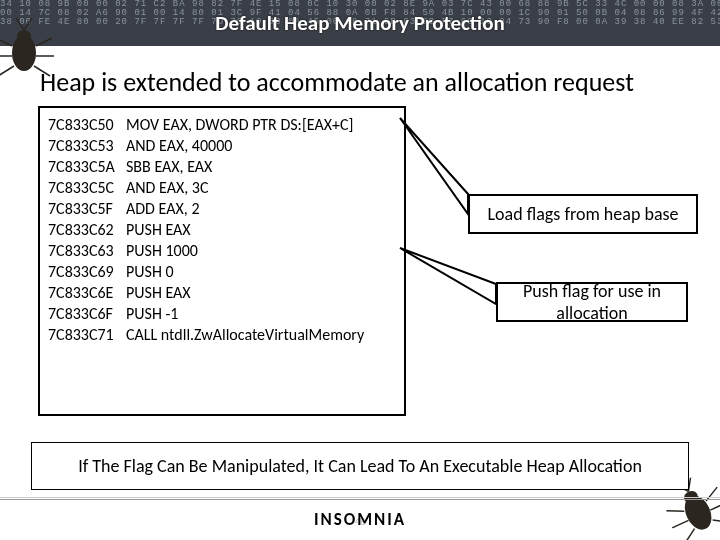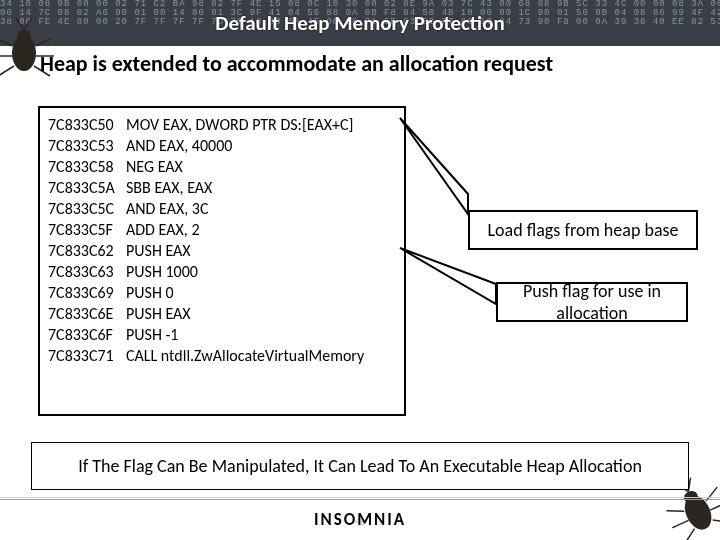--- a/index.html
+++ b/index.html
@@ -5,28 +5,28 @@
   * { margin:0; padding:0; box-sizing:border-box; }
   body { width:720px; height:540px; background:#fff; font-family:Calibri, Arial, sans-serif; position:relative; overflow:hidden; }
 
   
   .header-strip { position:relative; width:720px; height:46px; background:#3a3f47; overflow:hidden; }
   .hex-bg { position:absolute; inset:0; color:#8b939c; font-family:"Courier New", monospace; font-size:9px; line-height:9px; letter-spacing:1px; white-space:pre; overflow:hidden; }
   .header-title { position:absolute; top:0; left:0; right:0; bottom:0; display:flex; align-items:center; justify-content:center; color:#fff; font-weight:700; font-size:21px; font-family:Calibri, Arial, sans-serif; text-shadow:0 0 2px #000; }
   .bug-left { position:absolute; top:18px; left:-6px; width:60px; height:60px; }
   .bug-right { position:absolute; bottom:2px; right:-6px; width:60px; height:60px; transform:rotate(-25deg); }
 
-  .heading { position:absolute; top:50px; left:40px; font-weight:700; font-size:22px; color:#000; }
+  .heading { position:absolute; top:66px; left:40px; font-weight:400; font-size:26px; color:#000; }
 
   .code-box { position:absolute; top:106px; left:38px; width:368px; height:310px; border:2px solid #000; background:#fff; padding:6px 8px; font-family:Calibri, Arial, sans-serif; font-size:16px; line-height:21px; color:#000; }
   .code-row { white-space:nowrap; }
   .addr { display:inline-block; width:78px; }
 
   .callout { position:absolute; border:2px solid #000; background:#fff; display:flex; align-items:center; justify-content:center; font-size:18px; text-align:center; padding:4px 10px; }
-  .callout1 { top:194px; left:468px; width:230px; height:40px;margin-top:16px; }
+  .callout1 { top:194px; left:468px; width:230px; height:40px; }
   .callout2 { top:282px; left:496px; width:192px; height:40px; }
 
   .arrow { position:absolute; pointer-events:none; }
 
   .conclusion { position:absolute; top:442px; left:31px; width:658px; height:48px; border:1px solid #000; background:#fff; display:flex; align-items:center; justify-content:center; font-size:18px; }
 
   .footer-line { position:absolute; left:0; right:0; bottom:42px; height:1px; background:#ccc; }
   .footer-line2 { position:absolute; left:0; right:0; bottom:40px; height:1px; background:#999; }
   .logo { position:absolute; bottom:10px; left:0; right:0; text-align:center; font-weight:900; font-size:17px; letter-spacing:2px; color:#000; }
   .pagenum { position:absolute; bottom:12px; left:0; right:0; text-align:center; font-size:10px; color:#bbb; }
@@ -54,21 +54,20 @@
   <path d="M30 12 L22 0 M30 12 L38 0" stroke="#2b2620" stroke-width="1.5"></path>
   <path d="M18 28 L2 20 M18 38 L0 38 M20 48 L4 58" stroke="#2b2620" stroke-width="1.5"></path>
   <path d="M42 28 L58 20 M42 38 L60 38 M40 48 L56 58" stroke="#2b2620" stroke-width="1.5"></path>
 </svg>
 
 <div class="heading">Heap is extended to accommodate an allocation request</div>
 
 <div class="code-box">
   <div class="code-row"><span class="addr">7C833C50</span><span>MOV EAX, DWORD PTR DS:[EAX+C]</span></div>
   <div class="code-row"><span class="addr">7C833C53</span><span>AND EAX, 40000</span></div>
-  <div class="code-row"><span class="addr">7C833C58</span><span>NEG EAX</span></div>
   <div class="code-row"><span class="addr">7C833C5A</span><span>SBB EAX, EAX</span></div>
   <div class="code-row"><span class="addr">7C833C5C</span><span>AND EAX, 3C</span></div>
   <div class="code-row"><span class="addr">7C833C5F</span><span>ADD EAX, 2</span></div>
   <div class="code-row"><span class="addr">7C833C62</span><span>PUSH EAX</span></div>
   <div class="code-row"><span class="addr">7C833C63</span><span>PUSH 1000</span></div>
   <div class="code-row"><span class="addr">7C833C69</span><span>PUSH 0</span></div>
   <div class="code-row"><span class="addr">7C833C6E</span><span>PUSH EAX</span></div>
   <div class="code-row"><span class="addr">7C833C6F</span><span>PUSH -1</span></div>
   <div class="code-row"><span class="addr">7C833C71</span><span>CALL ntdll.ZwAllocateVirtualMemory</span></div>
 </div>

